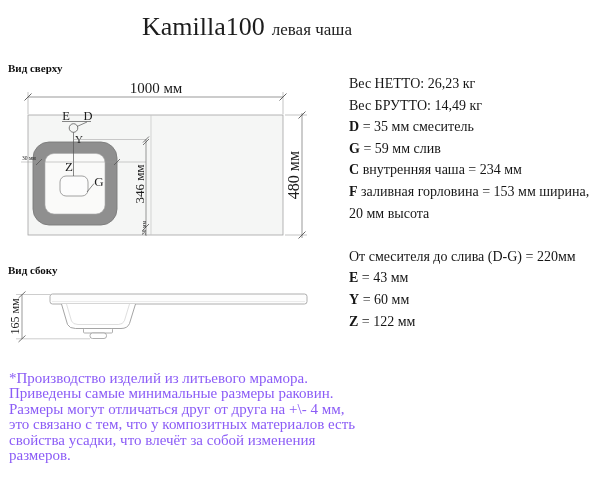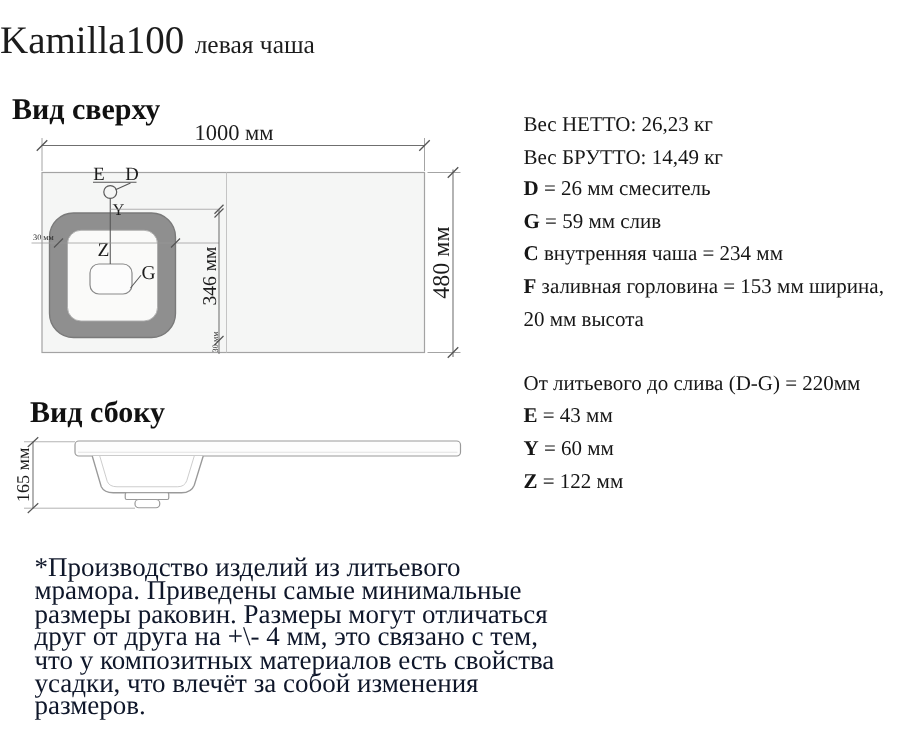--- a/index.html
+++ b/index.html
@@ -5,32 +5,32 @@
   html,body{margin:0;padding:0;}
   body{
     position:relative;
     width:600px;height:502px;
     background:#ffffff;
     color:#1c1c1c;
     font-family:"Liberation Serif","DejaVu Serif",serif;
     overflow:hidden;
   }
   .abs{position:absolute;}
-  .title-wrap{left:0;top:12px;width:494px;text-align:left;white-space:nowrap;}
+  .title-wrap{left:0;top:12px;width:494px;text-align:center;white-space:nowrap;}
   .title-main{font-size:26px;}
   .title-sub{font-size:17px;margin-left:7px;}
-  .view-heading{font-weight:bold;font-size:20px;color:#111;}
+  .view-heading{font-weight:bold;font-size:11px;color:#111;}
   .heading-top{left:8px;top:62px;}
-  .heading-side{left:20px;top:264px;}
+  .heading-side{left:8px;top:264px;}
   #drawing{left:0;top:0;width:600px;height:502px;}
   .specs{left:349px;top:73px;width:255px;}
   .spec-line{font-size:14px;line-height:21.6px;color:#161616;}
   .spec-line b{font-weight:bold;}
   .spec-gap{margin-top:21.6px;}
-  .footnote{left:23px;top:371px;width:350px;font-size:18px;line-height:15.4px;color:#0f172a;}
+  .footnote{left:9px;top:371px;width:350px;font-size:15px;line-height:15.4px;color:#8b5cf6;}
   svg text{font-family:"Liberation Serif","DejaVu Serif",serif;fill:#1c1c1c;}
 </style>
 </head>
 <body>
 
 <div class="abs title-wrap">
   <span class="title-main">Kamilla100</span><span class="title-sub">левая чаша</span>
 </div>
 
 <div class="abs view-heading heading-top">Вид сверху</div>
@@ -94,23 +94,23 @@
     <path d="M16 294.5 H50 M16 338.8 H90" stroke="#9a9a9a" stroke-width="0.5" fill="none"></path>
     <path d="M22 294.5 V338.8" stroke="#6f6f6f" stroke-width="0.7" fill="none"></path>
     <path d="M18.5 298 L25.5 291.5 M18.5 342 L25.5 335.5" stroke="#555" stroke-width="0.8" fill="none"></path>
     <text x="15" y="320.5" text-anchor="middle" font-size="12" transform="rotate(-90 15 316.5)">165 мм</text>
   </g>
 </svg>
 
 <div class="abs specs">
   <div class="spec-line"><b></b><span>Вес НЕТТО: 26,23 кг</span></div>
   <div class="spec-line"><b></b><span>Вес БРУТТО: 14,49 кг</span></div>
-  <div class="spec-line"><b>D</b><span> = 26 мм смеситель</span></div>
+  <div class="spec-line"><b>D</b><span> = 35 мм смеситель</span></div>
   <div class="spec-line"><b>G</b><span> = 59 мм слив</span></div>
   <div class="spec-line"><b>C</b><span> внутренняя чаша = 234 мм</span></div>
   <div class="spec-line"><b>F</b><span> заливная горловина = 153 мм ширина, 20 мм высота</span></div>
-  <div class="spec-line spec-gap"><b></b><span>От литьевого до слива (D-G) = 220мм</span></div>
+  <div class="spec-line spec-gap"><b></b><span>От смесителя до слива (D-G) = 220мм</span></div>
   <div class="spec-line"><b>E</b><span> = 43 мм</span></div>
   <div class="spec-line"><b>Y</b><span> = 60 мм</span></div>
   <div class="spec-line"><b>Z</b><span> = 122 мм</span></div>
 </div>
 
 <div class="abs footnote">*Производство изделий из литьевого мрамора. Приведены самые минимальные размеры раковин. Размеры могут отличаться друг от друга на +\- 4 мм, это связано с тем, что у композитных материалов есть свойства усадки, что влечёт за собой изменения размеров.</div>
 
 </body></html>

